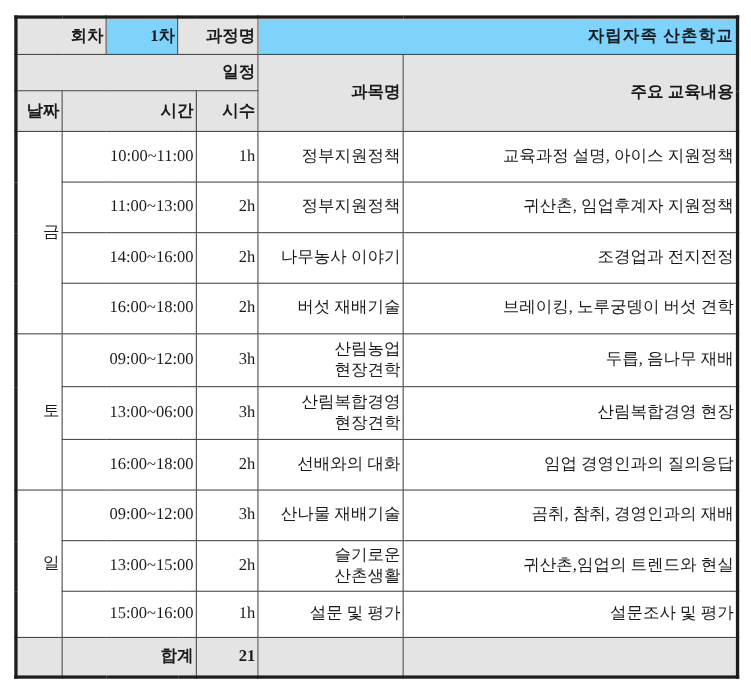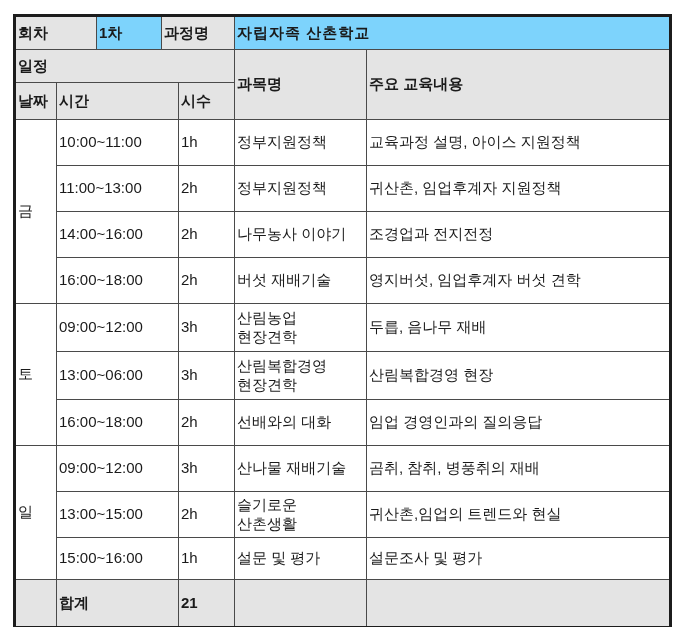--- a/index.html
+++ b/index.html
@@ -20,26 +20,27 @@
     position: absolute;
     left: 13px;
     top: 14px;
     width: 656px;
     border-collapse: collapse;
     table-layout: fixed;
     border: 3px solid #1c1c1c;
   }
   table.sched td {
     border: 1px solid #4a4a4a;
-    text-align: left;
+    text-align: right;
     vertical-align: middle;
     padding: 0 2px;
     font-size: 15px;
     line-height: 1.25;
     overflow: hidden;
+    font-family: Liberation Serif, serif;
   }
   td.hd {
     background: #e4e4e4;
     font-weight: bold;
     font-size: 16px;
   }
   td.val {
     background: #7dd3fc;
     font-weight: bold;
     font-size: 16px;
@@ -55,21 +56,21 @@
   }
   td.subject-cell {
     white-space: pre-line;
   }
   tr.r-h1 { height: 34px; }
   tr.r-h2 { height: 33px; }
   tr.r-h3 { height: 37px; }
   tr.r-data { height: 46px; }
   tr.r-data-tall { height: 48px; }
   tr.r-data-short { height: 42px; }
-  tr.r-total { height: 48px; }
+  tr.r-total { height: 36px; }
 </style>
 </head>
 <body>
 
 <div class="stage">
   <table class="sched">
     <colgroup>
       <col style="width:42px">
         <col style="width:40px">
         <col style="width:65px">
@@ -115,21 +116,21 @@
     <tr class="r-data">
       <td colspan="3">14:00~16:00</td>
       <td>2h</td>
       <td class="subject-cell">나무농사 이야기</td>
       <td>조경업과 전지전정</td>
     </tr>
     <tr class="r-data">
       <td colspan="3">16:00~18:00</td>
       <td>2h</td>
       <td class="subject-cell">버섯 재배기술</td>
-      <td>영지버섯, 임업후계자 버섯 견학</td>
+      <td>브레이킹, 노루궁뎅이 버섯 견학</td>
     </tr>
 
     <tr class="r-data-tall">
       <td class="day-cell" rowspan="3">토</td>
       <td colspan="3">09:00~12:00</td>
       <td>3h</td>
       <td class="subject-cell">산림농업
 현장견학</td>
       <td>두릅, 음나무 재배</td>
     </tr>
@@ -145,21 +146,21 @@
       <td>2h</td>
       <td class="subject-cell">선배와의 대화</td>
       <td>임업 경영인과의 질의응답</td>
     </tr>
 
     <tr class="r-data">
       <td class="day-cell" rowspan="3">일</td>
       <td colspan="3">09:00~12:00</td>
       <td>3h</td>
       <td class="subject-cell">산나물 재배기술</td>
-      <td>곰취, 참취, 병풍취의 재배</td>
+      <td>곰취, 참취, 경영인과의 재배</td>
     </tr>
     <tr class="r-data">
       <td colspan="3">13:00~15:00</td>
       <td>2h</td>
       <td class="subject-cell">슬기로운
 산촌생활</td>
       <td>귀산촌,임업의 트렌드와 현실</td>
     </tr>
     <tr class="r-data-short">
       <td colspan="3">15:00~16:00</td>

